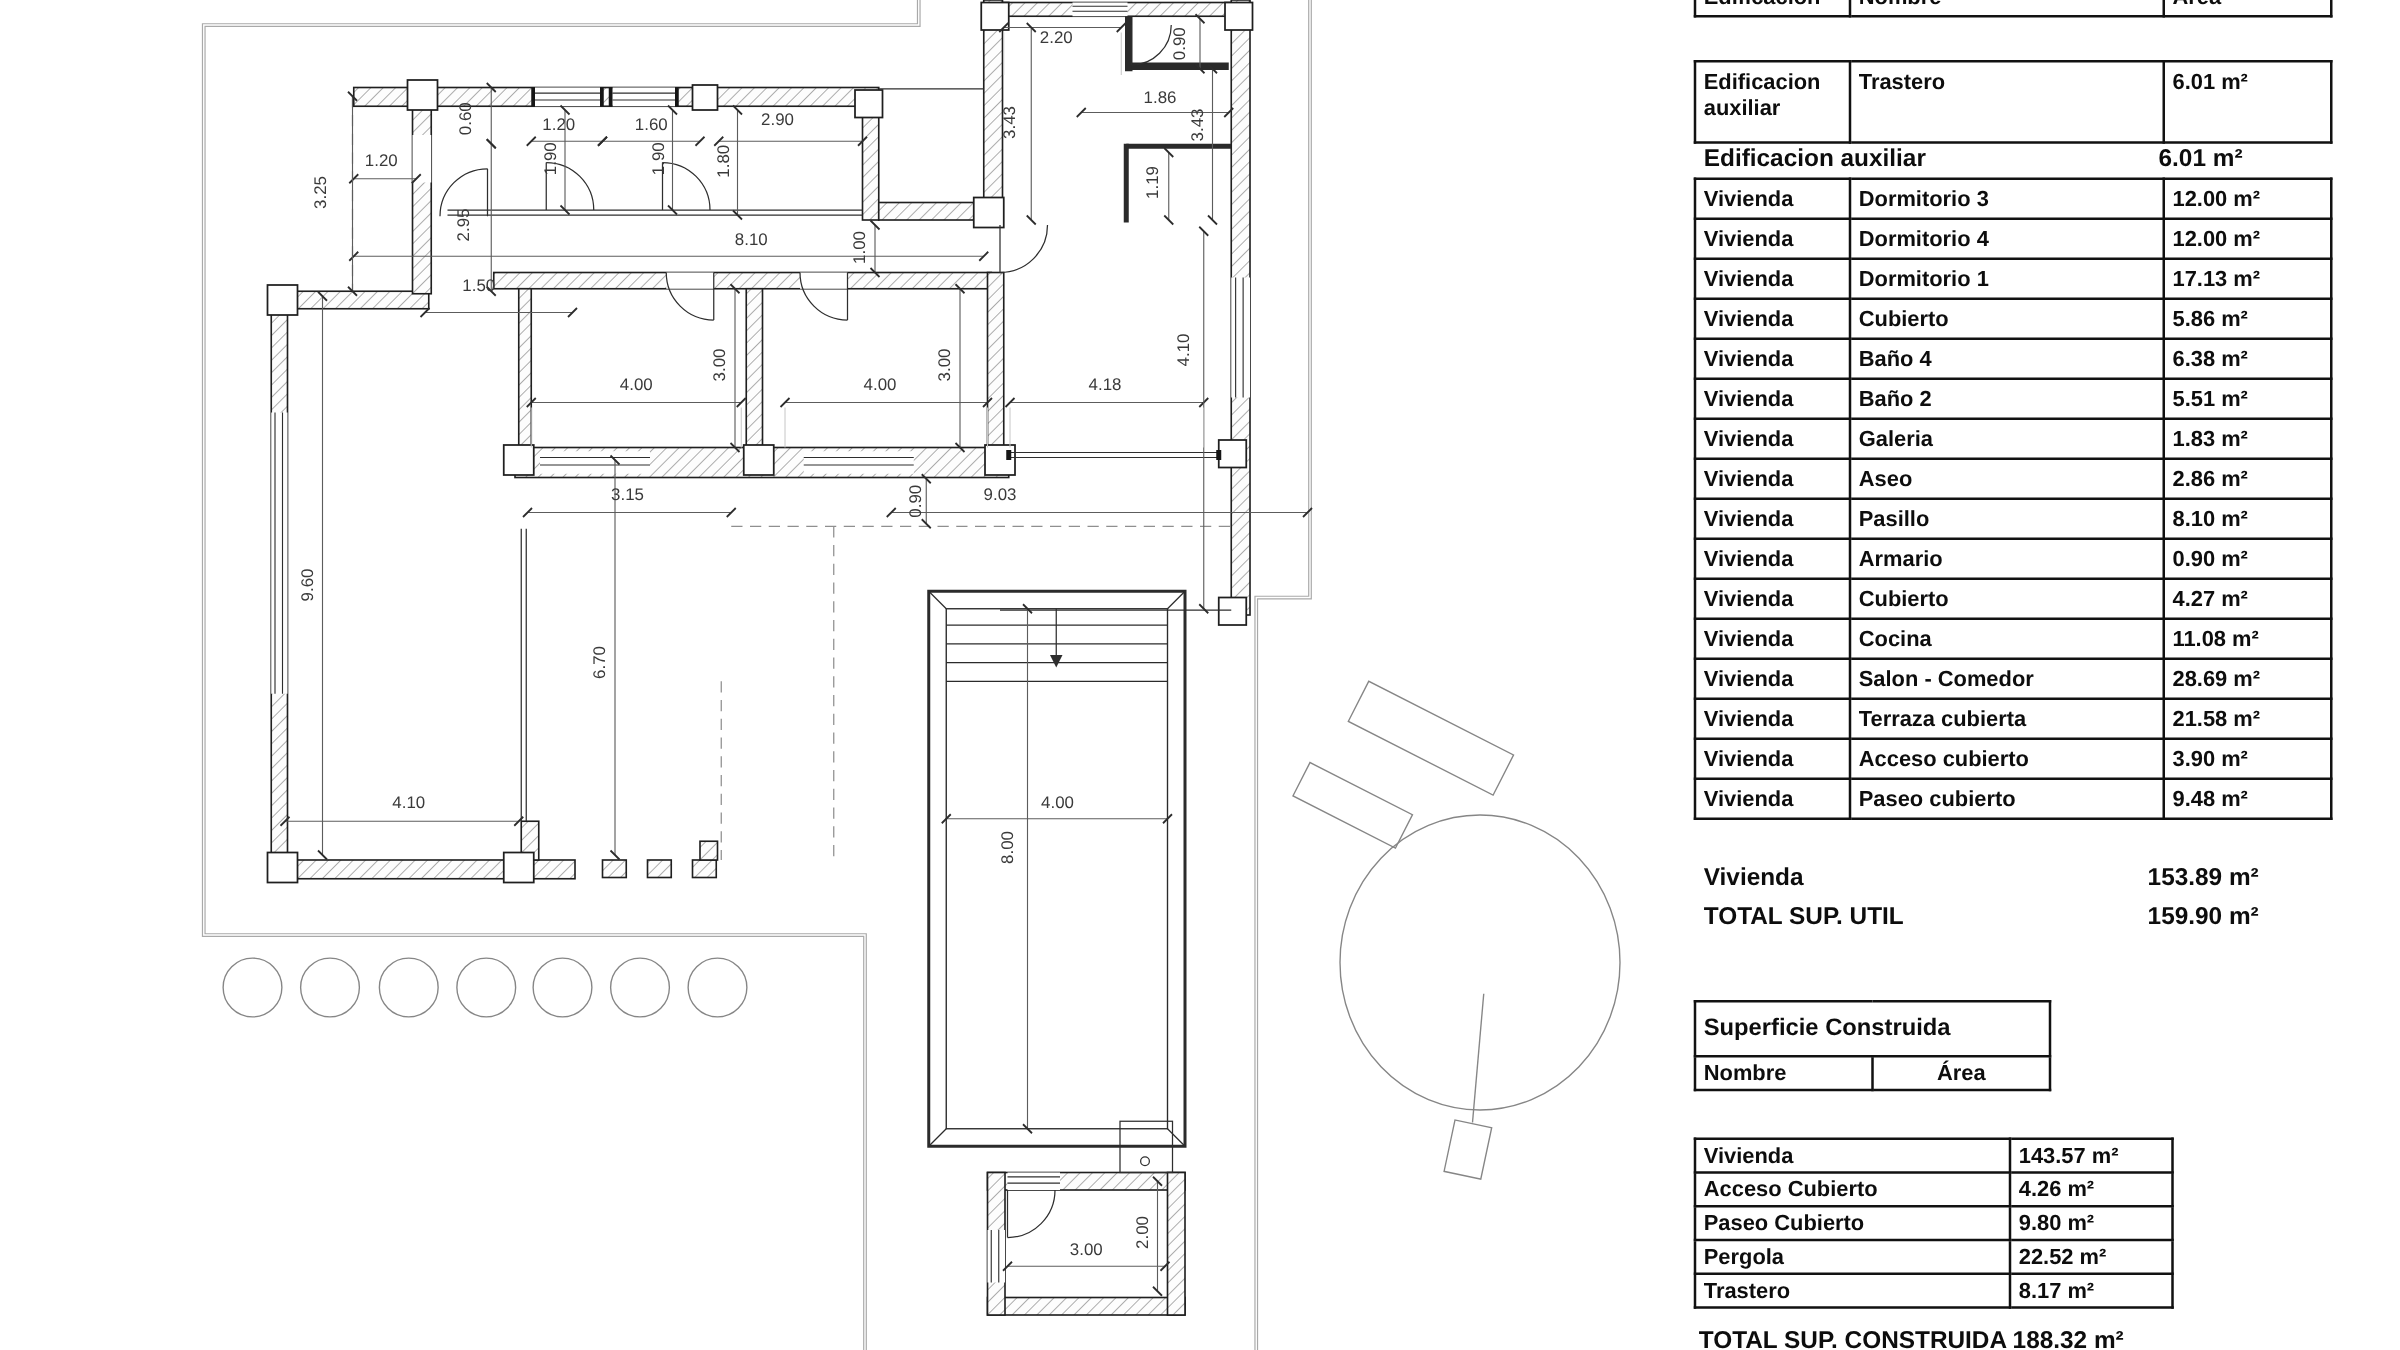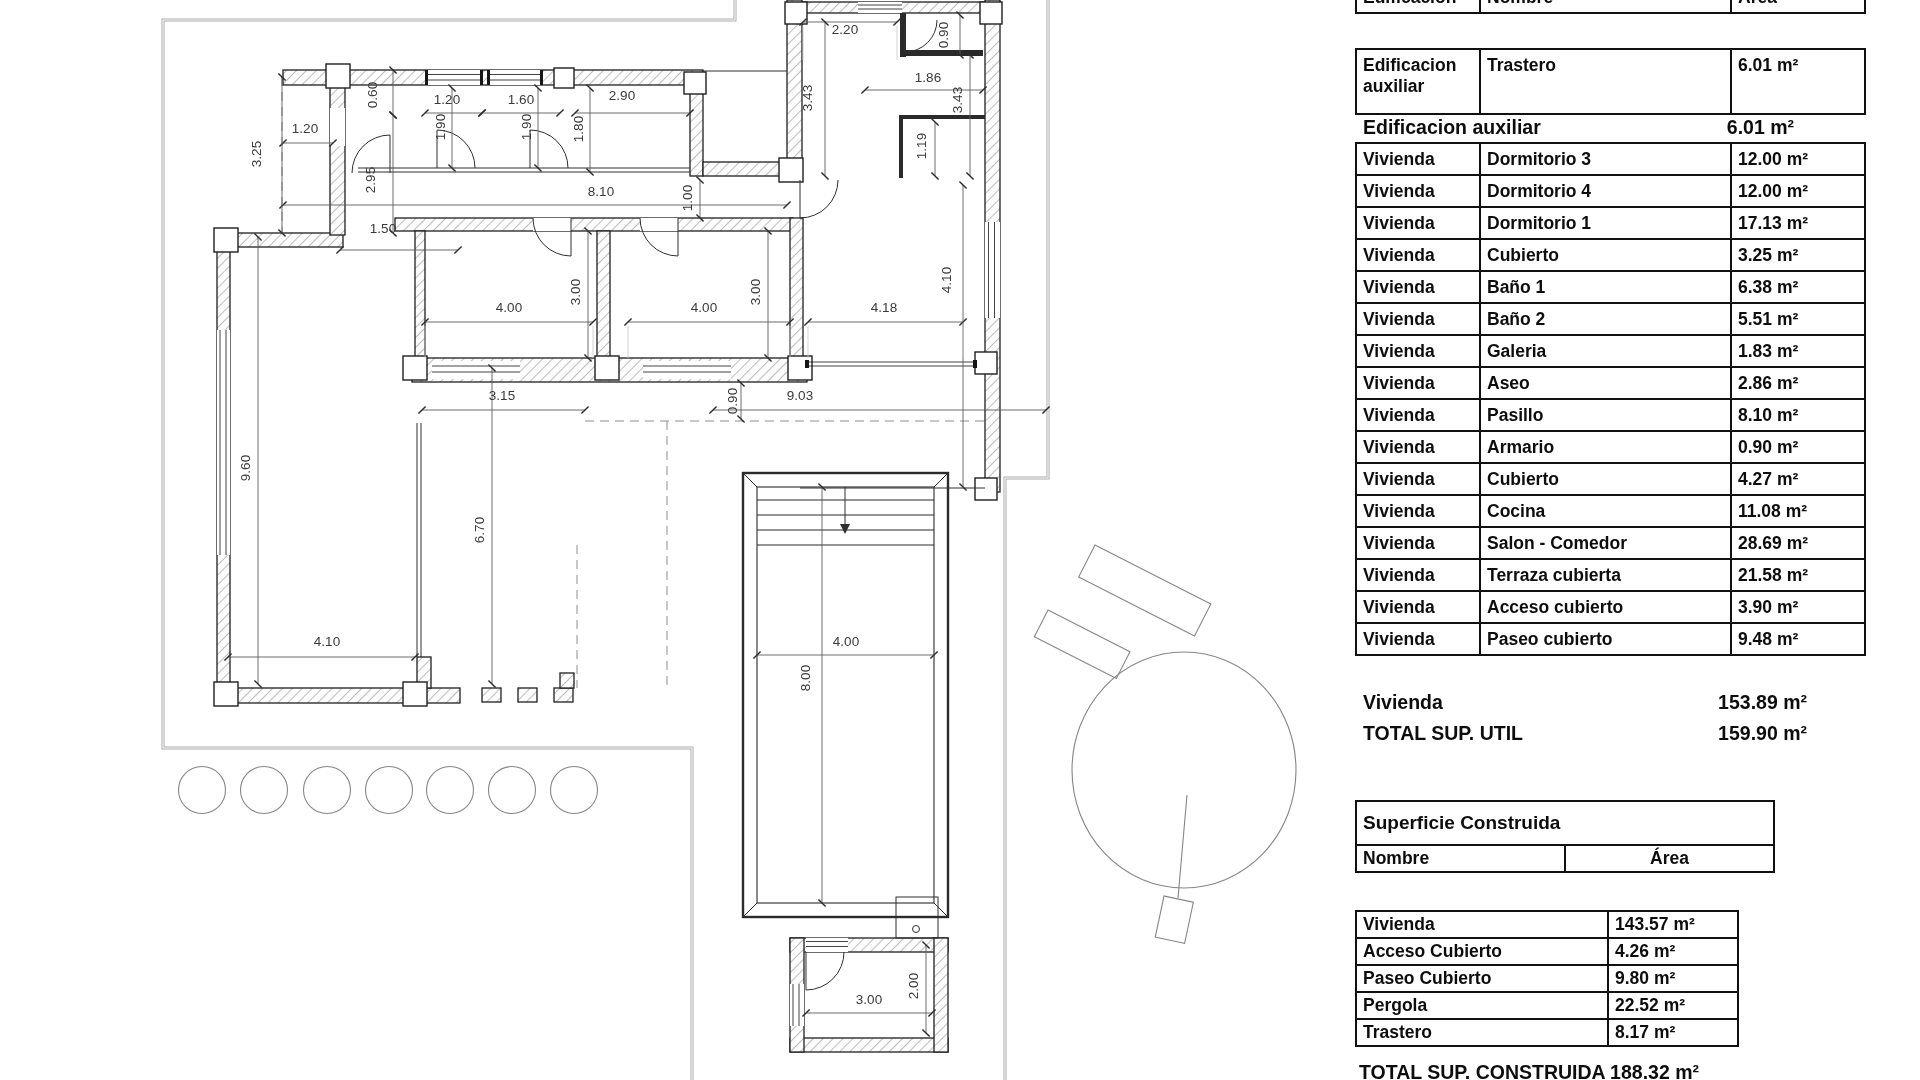--- a/index.html
+++ b/index.html
@@ -347,25 +347,25 @@
             <td class="c3 area-cell">12.00 m²</td>
           </tr>
           <tr class="rh">
             <td class="c1">Vivienda</td>
             <td class="c2">Dormitorio 1</td>
             <td class="c3 area-cell">17.13 m²</td>
           </tr>
           <tr class="rh">
             <td class="c1">Vivienda</td>
             <td class="c2">Cubierto</td>
-            <td class="c3 area-cell">3.25 m²</td>
-          </tr>
-          <tr class="rh">
-            <td class="c1">Vivienda</td>
-            <td class="c2">Baño 1</td>
+            <td class="c3 area-cell">5.86 m²</td>
+          </tr>
+          <tr class="rh">
+            <td class="c1">Vivienda</td>
+            <td class="c2">Baño 4</td>
             <td class="c3 area-cell">6.38 m²</td>
           </tr>
           <tr class="rh">
             <td class="c1">Vivienda</td>
             <td class="c2">Baño 2</td>
             <td class="c3 area-cell">5.51 m²</td>
           </tr>
           <tr class="rh">
             <td class="c1">Vivienda</td>
             <td class="c2">Galeria</td>
@@ -422,21 +422,21 @@
   <div class="sumline" style="left:1355px;top:688px;width:467px;height:28px;padding-right:15px;box-sizing:border-box">
     <span style="padding-left:8px">Vivienda</span>
     <span>153.89 m²</span>
   </div>
 
   <div class="sumline" style="left:1355px;top:718px;width:467px;height:30px;padding-right:15px;box-sizing:border-box">
     <span style="padding-left:8px">TOTAL SUP. UTIL</span>
     <span>159.90 m²</span>
   </div>
 
-  <table class="tbl" id="t2-head" style="left:1355px;top:800px;width:420px">
+  <table class="tbl" id="t2-head" style="left:1355px;top:800px;width:286px">
     <tbody>
       <tr>
             <td colspan="2" class="title-cell">Superficie Construida</td>
           </tr>
       <tr id="t2-header-row" class="rh2">
             <td class="d1 hdr-cell">Nombre</td>
             <td class="d2 hdr-cell" style="text-align: center;">Área</td>
           </tr>
     </tbody>
   </table>

